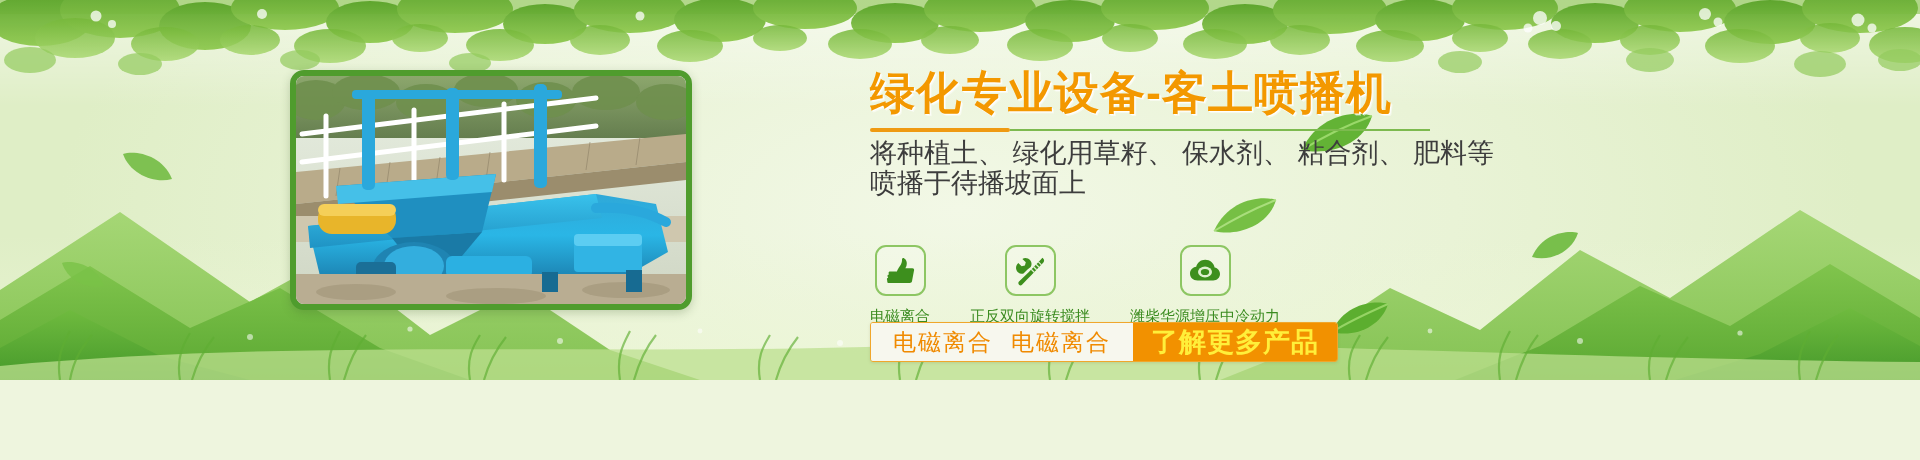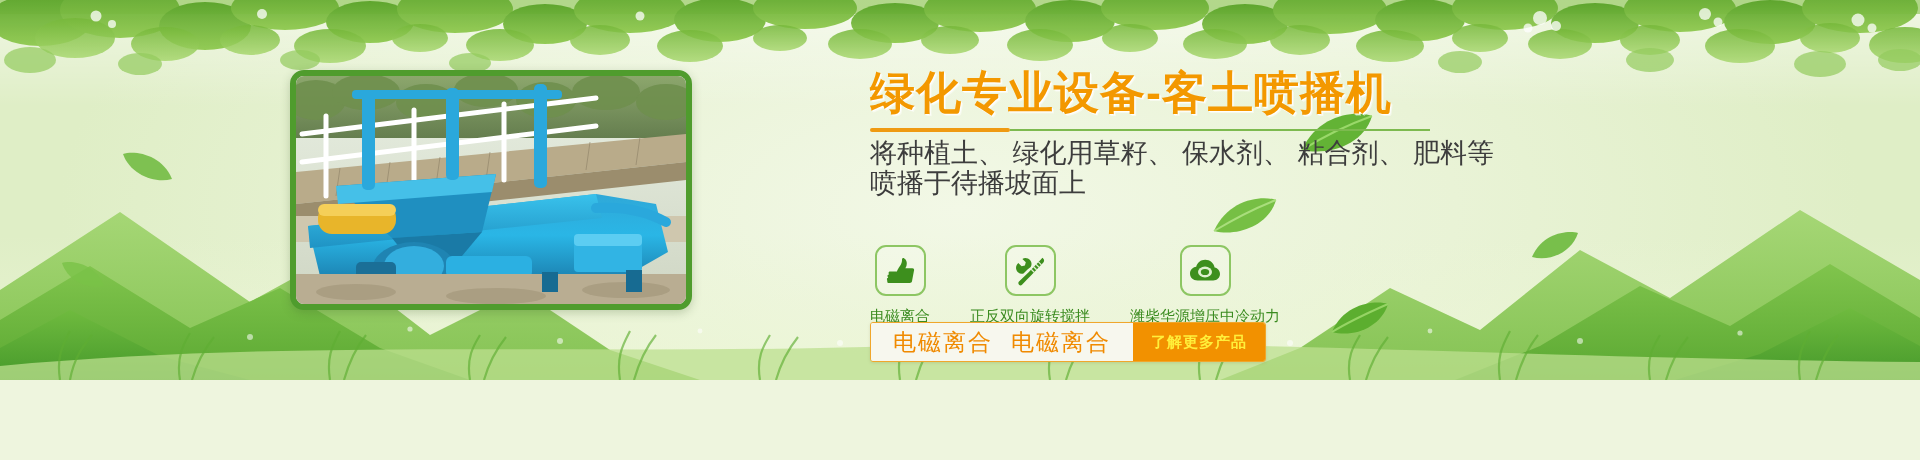--- a/index.html
+++ b/index.html
@@ -79,21 +79,21 @@
     border:1px solid #f0a62c;border-radius:3px;overflow:hidden;
     box-shadow:0 1px 3px rgba(120,110,60,.18);
   }
   .cta-left{
     background:#f7f7ee;display:flex;align-items:center;justify-content:center;
     padding:0 22px;color:#f08a00;font-size:23px;letter-spacing:2px;white-space:nowrap;
   }
   .cta-left .gap{display:inline-block;width:18px;}
   .cta-right{
     background:#f29100;display:flex;align-items:center;justify-content:center;
-    padding:0 18px;color:#ffef3a;font-size:15px;font-weight:bold;letter-spacing:1px;white-space:nowrap;text-align:right;
+    padding:0 18px;color:#ffef3a;font-size:27px;font-weight:bold;letter-spacing:1px;white-space:nowrap;text-align:right;
   }
 </style>
 </head>
 <body>
 
 <div class="banner">
 
   <div class="wash"></div>
 
   <svg class="foliage" viewBox="0 0 1920 92" preserveAspectRatio="none">

